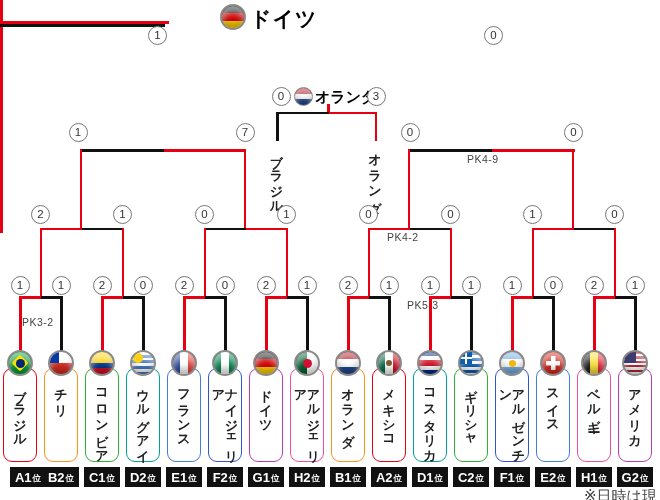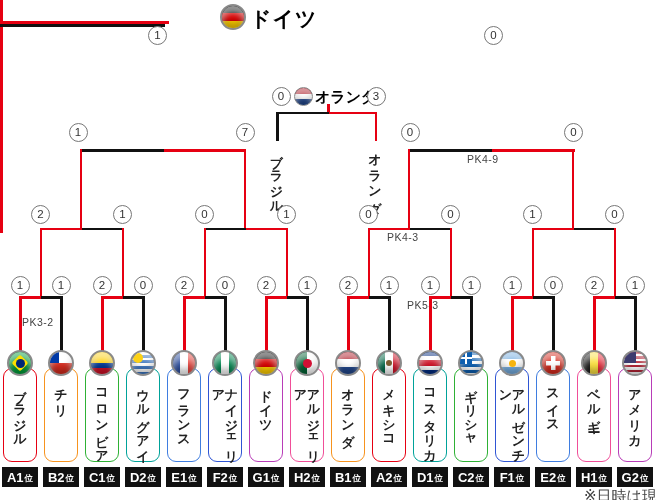--- a/index.html
+++ b/index.html
@@ -109,21 +109,21 @@
   <div class="hl w" style="left:40px;top:227.5px;width:42px"></div>
   <div class="hl l" style="left:82px;top:227.5px;width:41px"></div>
 
   <div class="sc" style="left:195px;top:205px">0</div>
   <div class="sc" style="left:277px;top:205px">1</div>
   <div class="hl l" style="left:204px;top:227.5px;width:41.5px"></div>
   <div class="hl w" style="left:245.5px;top:227.5px;width:42.5px"></div>
 
   <div class="sc" style="left:359px;top:205px">0</div>
   <div class="sc" style="left:441px;top:205px">0</div>
-  <div class="pk" style="left:387px;top:231px">PK4-3</div>
+  <div class="pk" style="left:387px;top:231px">PK4-2</div>
   <div class="hl w" style="left:368px;top:227.5px;width:41.5px"></div>
   <div class="hl l" style="left:409.5px;top:227.5px;width:42.5px"></div>
 
   <div class="sc" style="left:523px;top:205px">1</div>
   <div class="sc" style="left:605px;top:205px">0</div>
   <div class="hl w" style="left:532px;top:227.5px;width:41.5px"></div>
   <div class="hl l" style="left:573.5px;top:227.5px;width:42.5px"></div>
 
   <div class="vl w" style="left:39.5px;top:228px;height:68px"></div>
   <div class="vl w" style="left:121.5px;top:228px;height:68px"></div>
@@ -184,21 +184,21 @@
   <div class="vl l" style="left:470px;top:296px;height:57px"></div>
   <div class="vl w" style="left:511px;top:296px;height:57px"></div>
   <div class="vl l" style="left:552px;top:296px;height:57px"></div>
   <div class="vl w" style="left:593px;top:296px;height:57px"></div>
   <div class="vl l" style="left:634px;top:296px;height:57px"></div>
 
   <span class="flag" style="left:7px;top:350px" data-flag="brazil"></span>
   <div class="namebox" style="left: 3px; border-color: rgb(230, 0, 18);">
       <span class="vname">ブラジル</span>
     </div>
-  <div class="grouptag" style="left:2px">
+  <div class="grouptag" style="left:10px">
       <span>A1</span>
       <span class="sm">位</span>
     </div>
 
   <span class="flag" style="left:48px;top:350px" data-flag="chile"></span>
   <div class="namebox" style="left: 44px; border-color: rgb(247, 147, 30);">
       <span class="vname">チリ</span>
     </div>
   <div class="grouptag" style="left:43px">
       <span>B2</span>

